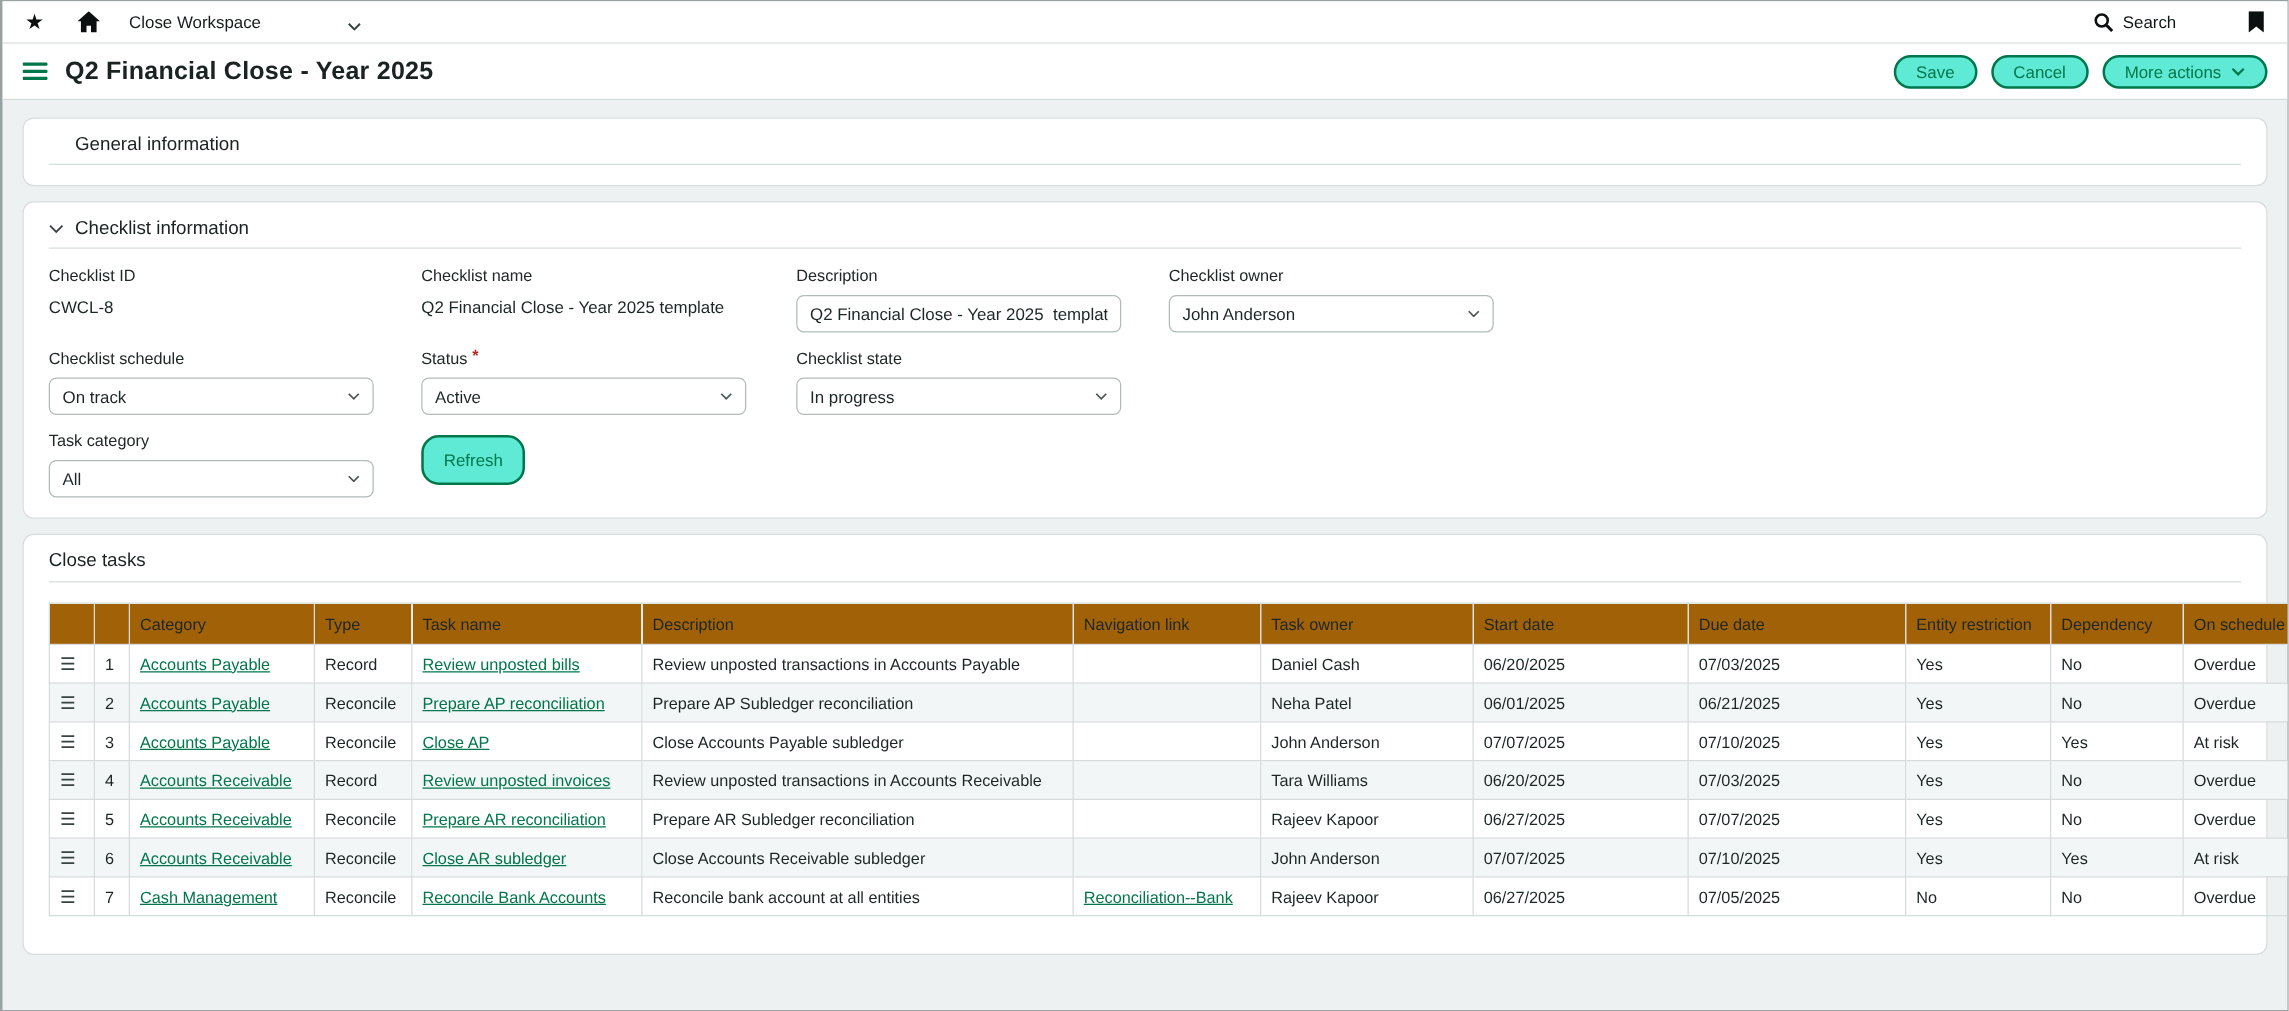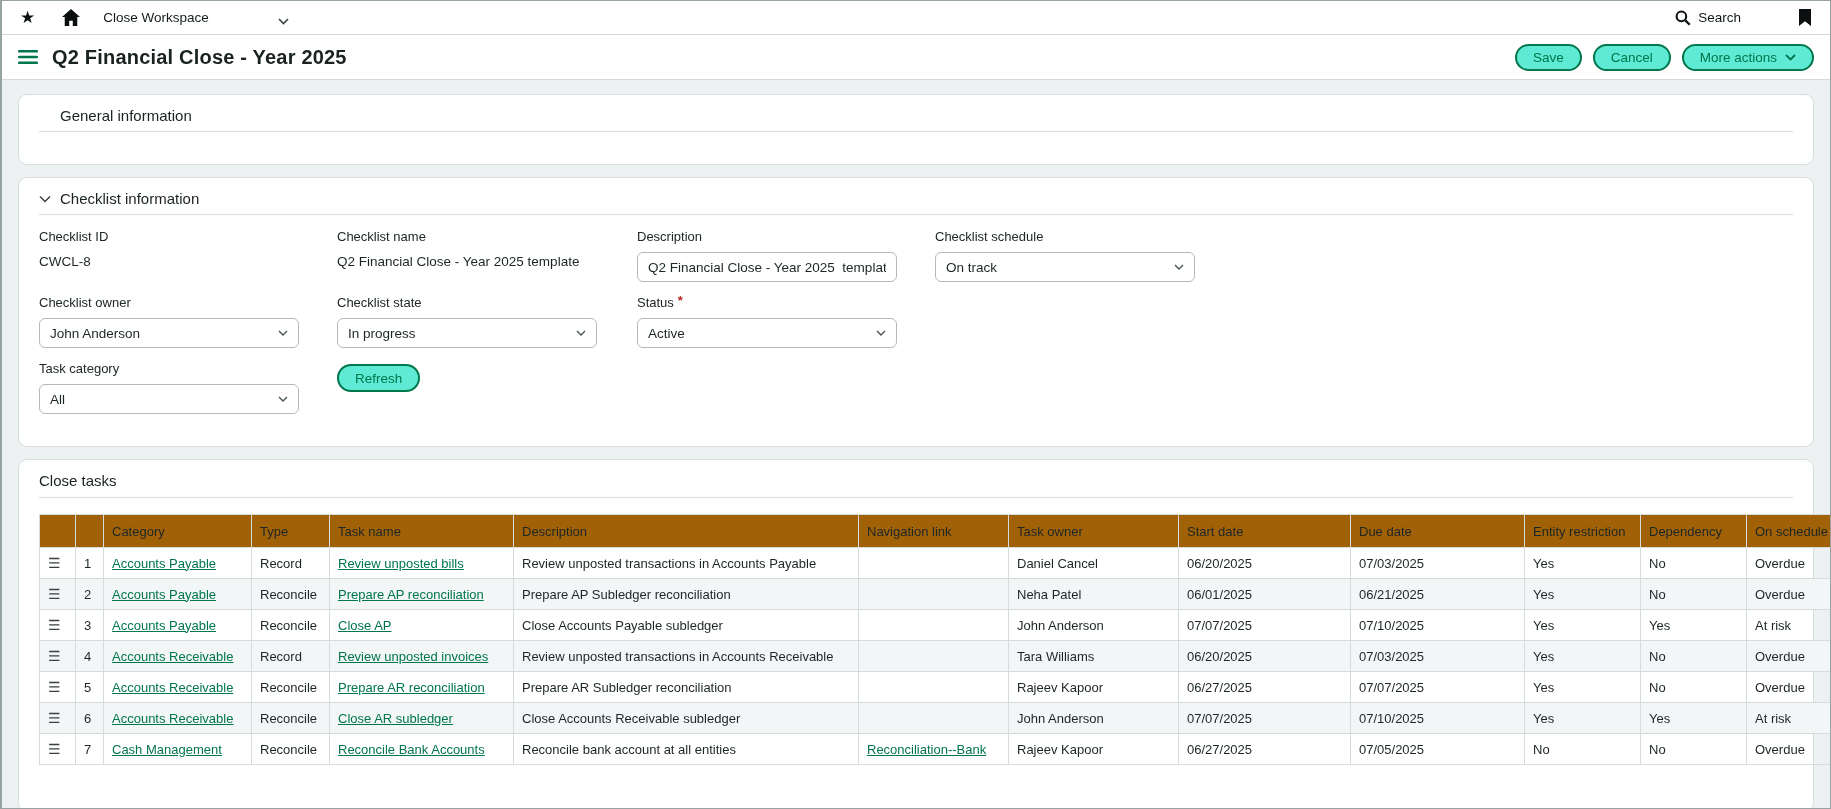--- a/index.html
+++ b/index.html
@@ -25,21 +25,21 @@
   .list-ic { display:flex; margin-right:13px; }
   .page-title { font-size:20px; font-weight:bold; color:#1a2222; letter-spacing:.2px; }
   .title-actions { margin-left:auto; display:flex; gap:11px; }
   .pill-btn { height:27px; border:2px solid #00764b; border-radius:14px; background:#5eead4;
               color:#00764b; font-size:13.5px; font-family:inherit; padding:0 16px;
               display:flex; align-items:center; gap:8px; cursor:pointer; }
 
   
   .content { padding:14px 16px 0 16px; }
   .card { background:#fff; border:1px solid #d8dddd; border-radius:9px;
-          padding:12px 20px 32px 20px; margin-bottom:12px; }
+          padding:12px 20px 16px 20px; margin-bottom:12px; }
   .section-head { display:flex; align-items:center; gap:9px; font-size:15px; color:#1a2222;
                   padding-bottom:7px; border-bottom:1px solid #d8dddd; cursor:pointer; }
   .section-title-plain { font-size:15px; color:#1a2222; padding-bottom:8px; border-bottom:1px solid #d8dddd; }
 
   .fields-row { display:grid; grid-template-columns:298px 300px 298px 1fr; margin-top:14px; }
   .field-label { font-size:13px; color:#202828; line-height:16px; }
   .field-value { margin-top:7px; font-size:13px; line-height:17px; }
   .glink { color:#00764b; text-decoration:underline; cursor:pointer; }
   a.glink { font-size:13px; }
 
@@ -49,21 +49,21 @@
   .inp, .select-box { width:260px; height:30px; border:1px solid #b3baba; border-radius:6px;
                font-size:13.5px; color:#1d2626; padding:0 10px; background:#fff;
                font-family:inherit; }
   .inp { display:block; }
   .select-box { display:flex; align-items:center; justify-content:space-between; cursor:pointer; }
   .fld { margin-top:0; }
   .fld .field-value-text { margin-top:8px; font-size:13.5px; line-height:18px; }
   .fld .ctrl { margin-top:7px; }
   .req-star { color:#b3261e; font-size:13px; font-weight:bold; margin-left:4px; position:relative; top:-2px; }
   .refresh-wrap { padding-top:3px; }
-  .refresh-btn { height:28px; }
+  .refresh-btn { height:40px; }
 
   
   .tasks-table-wrap { margin-top:16px; padding-bottom:14px; }
   table.tasks { width:100%; border-collapse:collapse; table-layout:fixed;
                 border:1px solid #c7cece; font-size:13px; }
   table.tasks th, table.tasks td { border:1px solid #d6dbdb; padding:0 8px; height:31px;
                 overflow:hidden; white-space:nowrap; text-overflow:ellipsis; text-align:left;
                 font-weight:normal; color:#1d2626; }
   table.tasks thead th { background:#a16207; height:33px; }
   table.tasks tbody tr:nth-child(even) td { background:#f2f6f6; }
@@ -168,57 +168,57 @@
         </div>
         <div class="fld">
           <div class="field-label">Checklist name</div>
           <div class="field-value-text fname-wrap">Q2 Financial Close - Year 2025 template</div>
         </div>
         <div class="fld">
           <div class="field-label">Description</div>
           <input class="inp ctrl" type="text" value="Q2 Financial Close - Year 2025  template" style="">
         </div>
         <div class="fld">
+          <div class="field-label">Checklist owner</div>
+          <div class="select-box ctrl">
+            <span>John Anderson</span>
+            <span class="chev">
+              <svg width="10" height="6" viewBox="0 0 10 6">
+                  <polyline points="1,1 5,5 9,1" fill="none" stroke="#4a5454" stroke-width="1.4"></polyline>
+                </svg>
+            </span>
+          </div>
+        </div>
+
+        <div class="fld">
           <div class="field-label">Checklist schedule</div>
           <div class="select-box ctrl">
             <span>On track</span>
             <span class="chev">
               <svg width="10" height="6" viewBox="0 0 10 6">
                   <polyline points="1,1 5,5 9,1" fill="none" stroke="#4a5454" stroke-width="1.4"></polyline>
                 </svg>
             </span>
           </div>
         </div>
-
-        <div class="fld">
-          <div class="field-label">Checklist owner</div>
+        <div class="fld">
+          <div class="field-label"><span>Status</span><span class="req-star">*</span></div>
           <div class="select-box ctrl">
-            <span>John Anderson</span>
+            <span>Active</span>
             <span class="chev">
               <svg width="10" height="6" viewBox="0 0 10 6">
                   <polyline points="1,1 5,5 9,1" fill="none" stroke="#4a5454" stroke-width="1.4"></polyline>
                 </svg>
             </span>
           </div>
         </div>
         <div class="fld">
           <div class="field-label">Checklist state</div>
           <div class="select-box ctrl">
             <span>In progress</span>
-            <span class="chev">
-              <svg width="10" height="6" viewBox="0 0 10 6">
-                  <polyline points="1,1 5,5 9,1" fill="none" stroke="#4a5454" stroke-width="1.4"></polyline>
-                </svg>
-            </span>
-          </div>
-        </div>
-        <div class="fld">
-          <div class="field-label"><span>Status</span><span class="req-star">*</span></div>
-          <div class="select-box ctrl">
-            <span>Active</span>
             <span class="chev">
               <svg width="10" height="6" viewBox="0 0 10 6">
                   <polyline points="1,1 5,5 9,1" fill="none" stroke="#4a5454" stroke-width="1.4"></polyline>
                 </svg>
             </span>
           </div>
         </div>
         <div></div>
 
         <div class="fld">
@@ -276,21 +276,21 @@
           </thead>
           <tbody id="tasks-body">
   <tr>
     <td class="c-drag"><span class="drag-ic">☰</span></td>
     <td class="c-num">1</td>
     <td><a class="glink">Accounts Payable</a></td>
     <td>Record</td>
     <td><a class="glink">Review unposted bills</a></td>
     <td>Review unposted transactions in Accounts Payable</td>
     <td><a class="glink"></a></td>
-    <td>Daniel Cancel</td>
+    <td>Daniel Cash</td>
     <td>06/20/2025</td>
     <td>07/03/2025</td>
     <td>Yes</td>
     <td>No</td>
     <td>Overdue</td>
 
   </tr>
 
   <tr>
     <td class="c-drag"><span class="drag-ic">☰</span></td>

